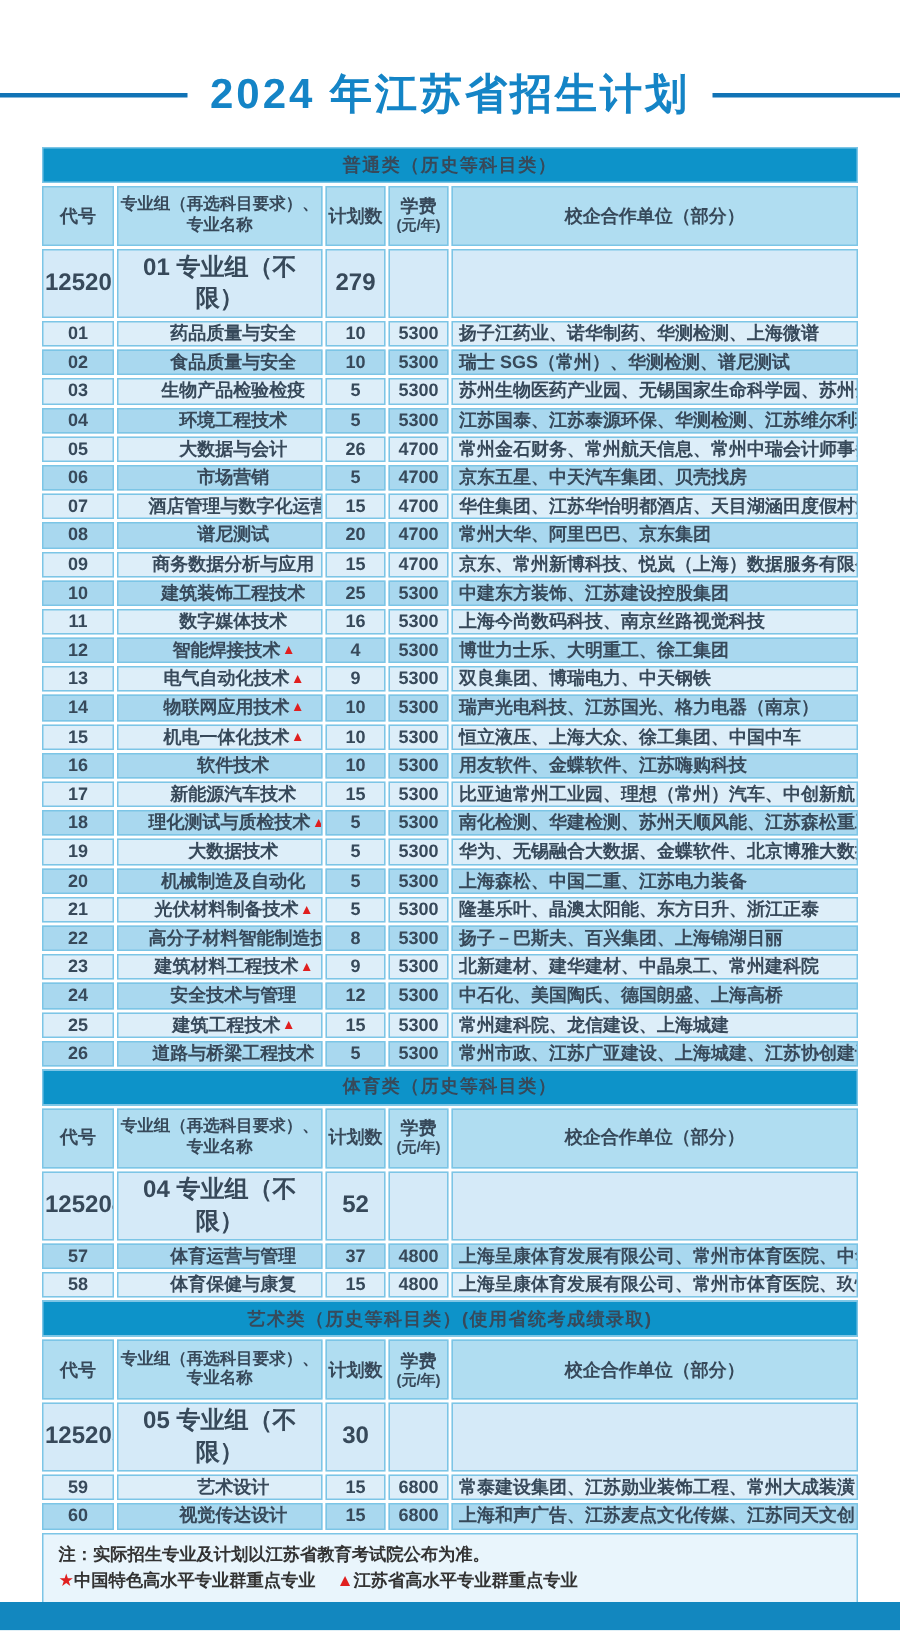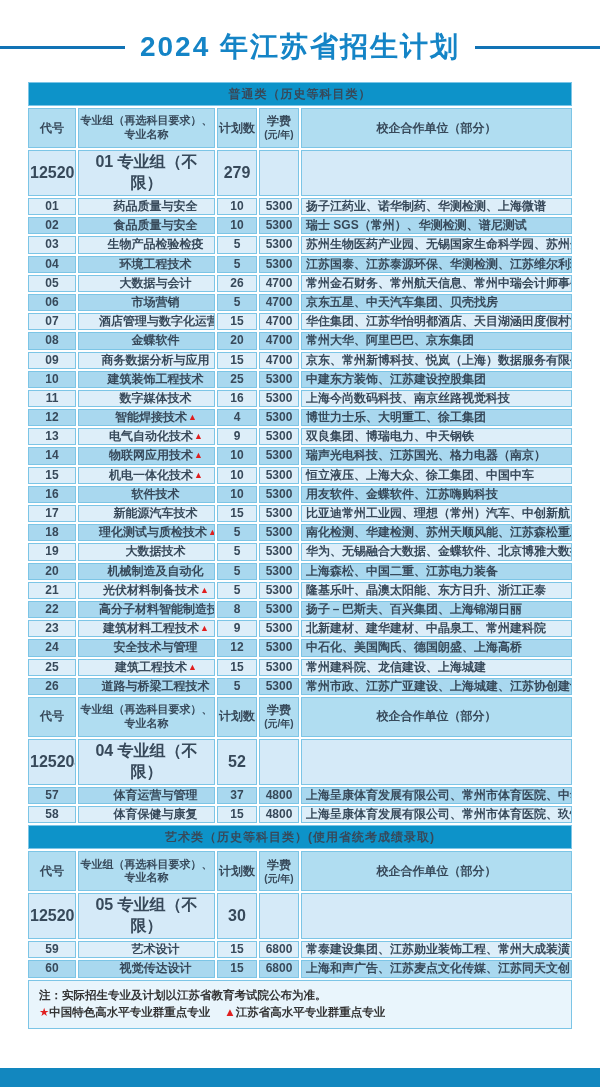--- a/index.html
+++ b/index.html
@@ -1,20 +1,20 @@
 <!DOCTYPE html>
 <html><head>
 <meta charset="utf-8">
 <style>
   html,body{margin:0;padding:0;background:#ffffff;}
   body{width:600px;height:1087px;font-family:"Liberation Sans","DejaVu Sans",sans-serif;}
   .page{position:relative;width:600px;height:1087px;overflow:hidden;background:#fff;}
 
   
-  .title-wrap{display:flex;align-items:center;padding-top:28px;}
+  .title-wrap{display:flex;align-items:center;padding-top:44px;}
   .tline{flex:1;height:3px;background:#1173b5;}
   .title{margin:0 15px;font-size:28px;font-weight:bold;color:#1484c6;letter-spacing:2px;white-space:nowrap;}
 
   
   .table-area{width:548px;margin:14px auto 0;}
   table.plan-table{width:100%;border-collapse:separate;border-spacing:2px;table-layout:fixed;}
   table.plan-table td{border:1px solid #7cc5e6;box-sizing:border-box;color:#37495a;overflow:hidden;}
 
   td.sec{background:#0d93c9;border-color:#0d93c9;color:#ffffff;font-size:12px;font-weight:bold;
          text-align:center;height:24px;letter-spacing:1px;}
@@ -131,21 +131,21 @@
           </tr>
           <tr class="data-row light">
             <td class="code">07</td>
             <td class="major"><span class="major-text">酒店管理与数字化运营</span><span class="mark"></span></td>
             <td class="plan">15</td>
             <td class="tuition">4700</td>
             <td class="partners">华住集团、江苏华怡明都酒店、天目湖涵田度假村酒店</td>
           </tr>
           <tr class="data-row dark">
             <td class="code">08</td>
-            <td class="major"><span class="major-text">金蝶软件</span><span class="mark"></span></td>
+            <td class="major"><span class="major-text">谱尼测试</span><span class="mark"></span></td>
             <td class="plan">20</td>
             <td class="tuition">4700</td>
             <td class="partners">常州大华、阿里巴巴、京东集团</td>
           </tr>
           <tr class="data-row light">
             <td class="code">09</td>
             <td class="major"><span class="major-text">商务数据分析与应用</span><span class="mark"></span></td>
             <td class="plan">15</td>
             <td class="tuition">4700</td>
             <td class="partners">京东、常州新博科技、悦岚（上海）数据服务有限公司</td>
@@ -261,20 +261,23 @@
             <td class="plan">15</td>
             <td class="tuition">5300</td>
             <td class="partners">常州建科院、龙信建设、上海城建</td>
           </tr>
           <tr class="data-row dark">
             <td class="code">26</td>
             <td class="major"><span class="major-text">道路与桥梁工程技术</span><span class="mark"></span></td>
             <td class="plan">5</td>
             <td class="tuition">5300</td>
             <td class="partners">常州市政、江苏广亚建设、上海城建、江苏协创建设</td>
+          </tr>
+          <tr class="sec-row">
+            <td class="sec" colspan="5">体育类（历史等科目类）</td>
           </tr>
           <tr class="head-row">
             <td class="th">代号</td>
             <td class="th th-major">
               <div>专业组（再选科目要求）、</div>
               <div>专业名称</div>
             </td>
             <td class="th">计划数</td>
             <td class="th">
               <div>学费</div>

